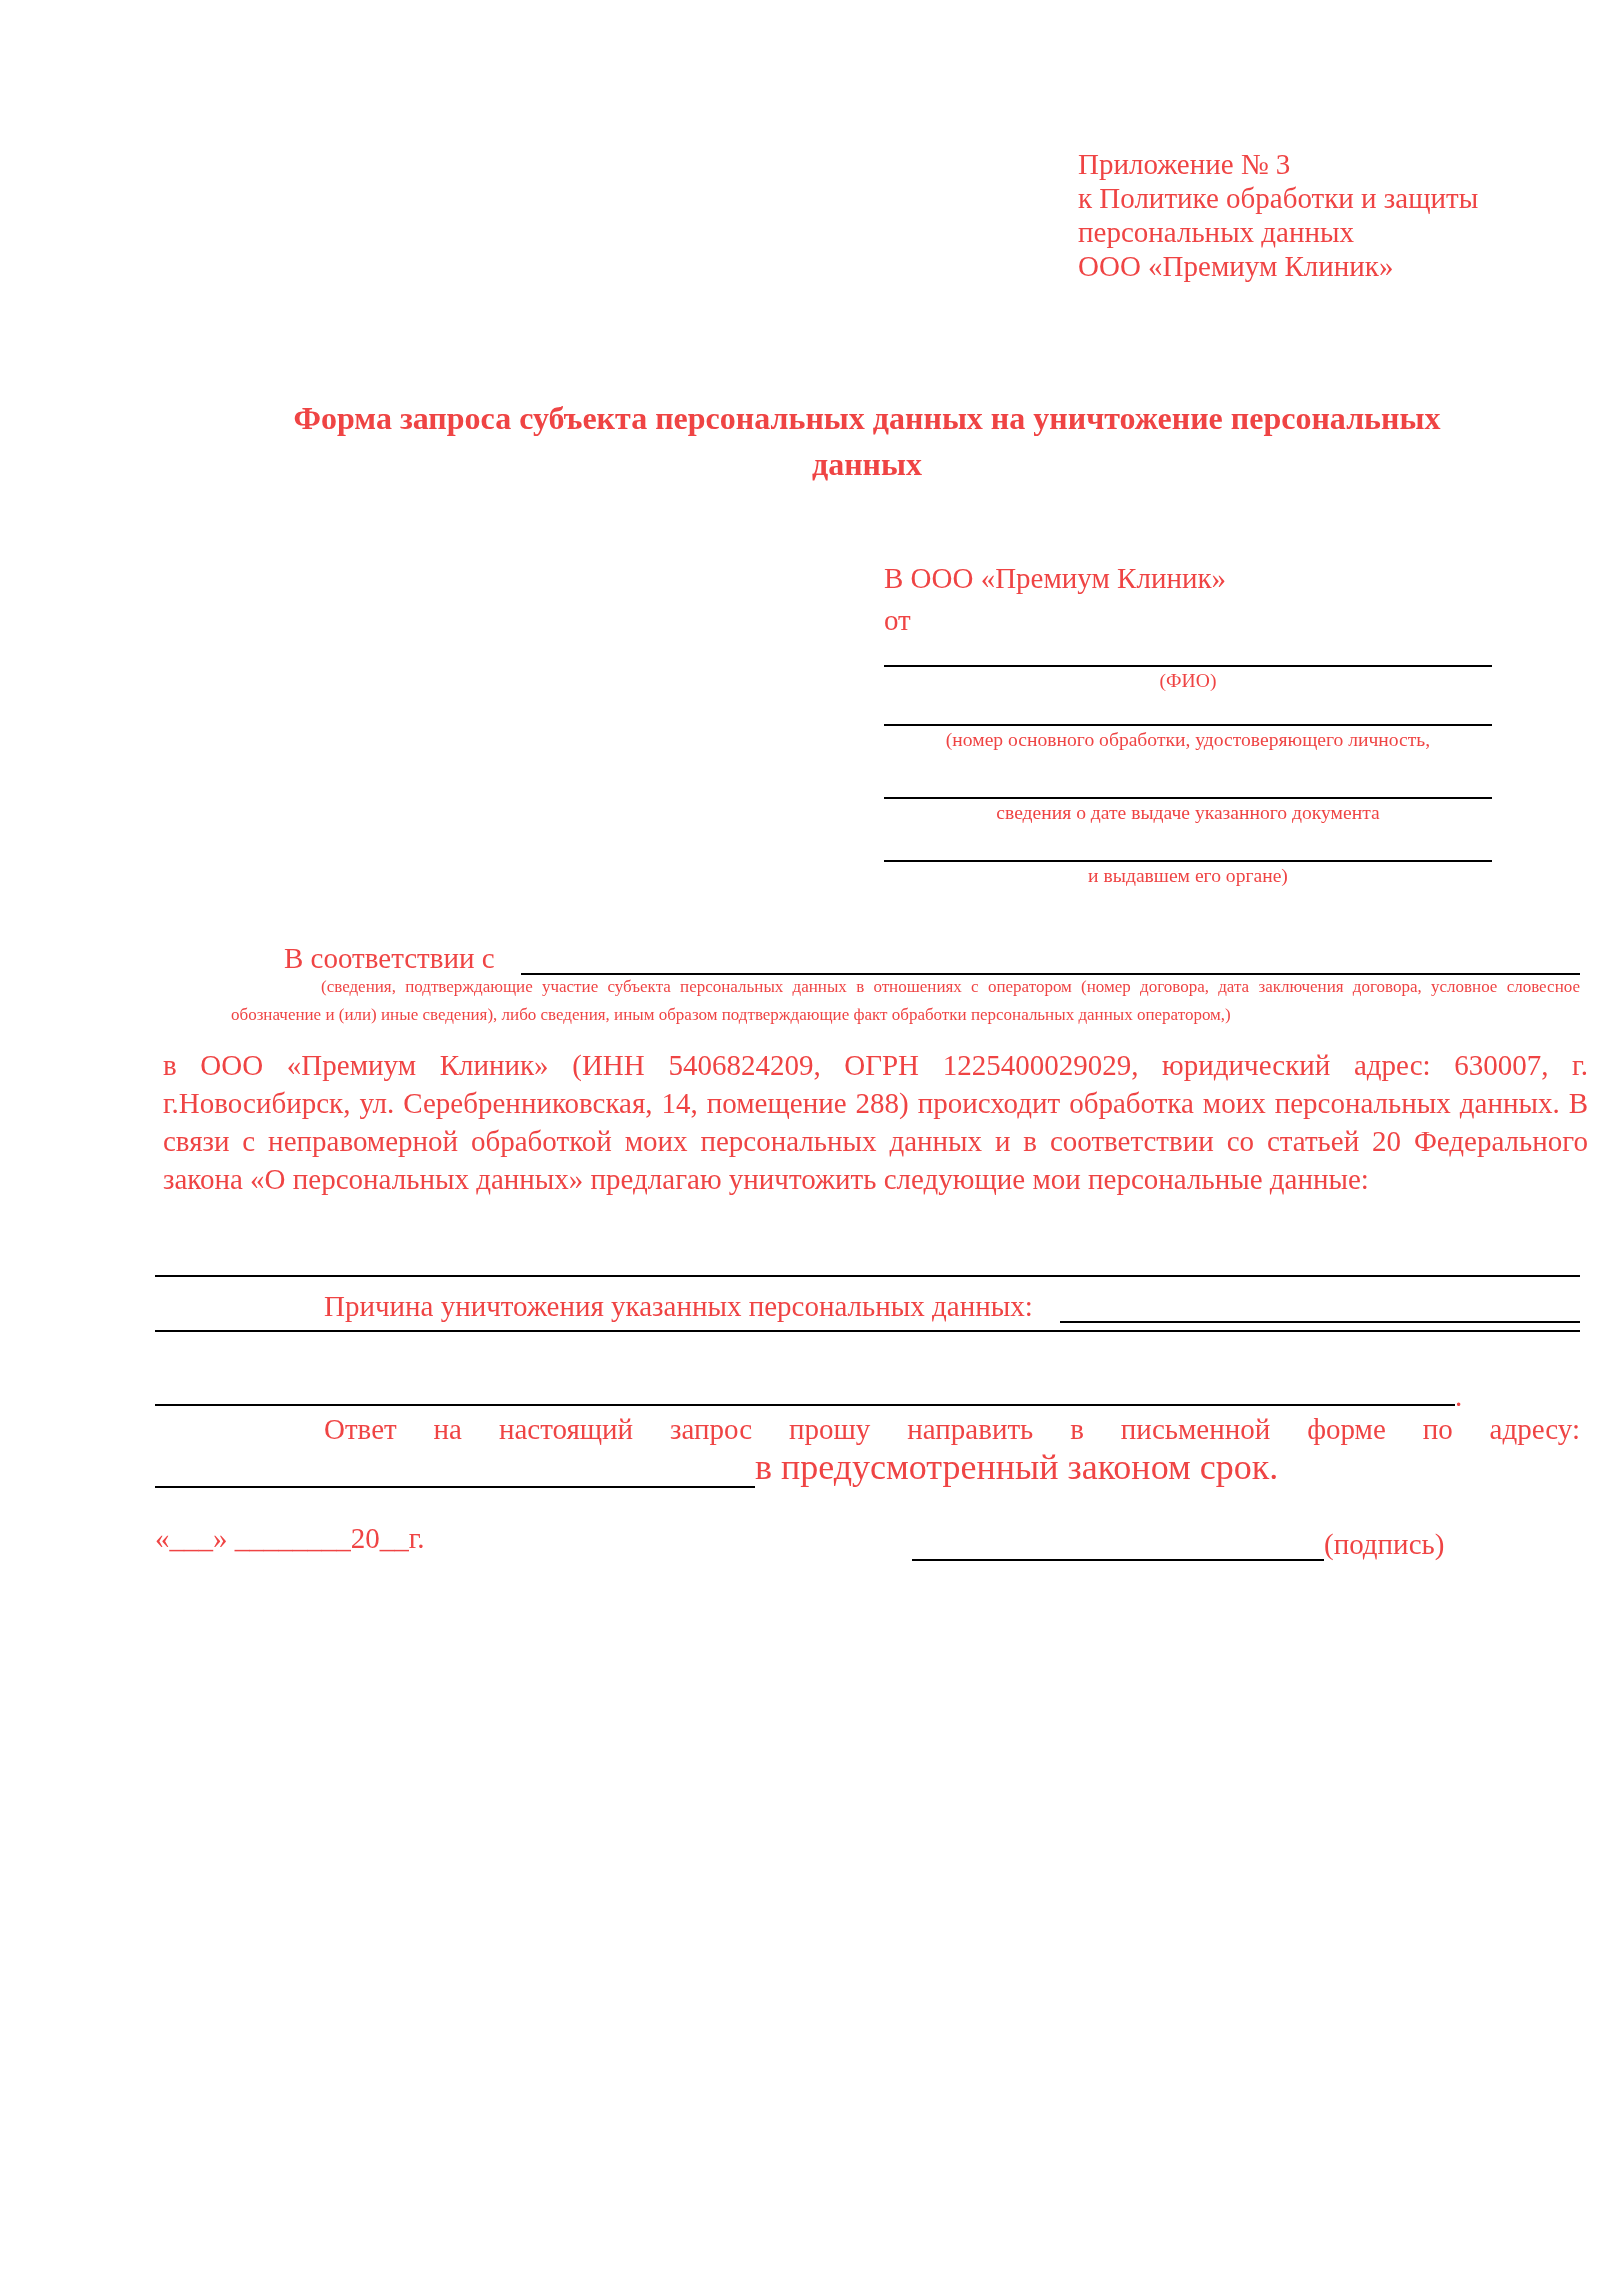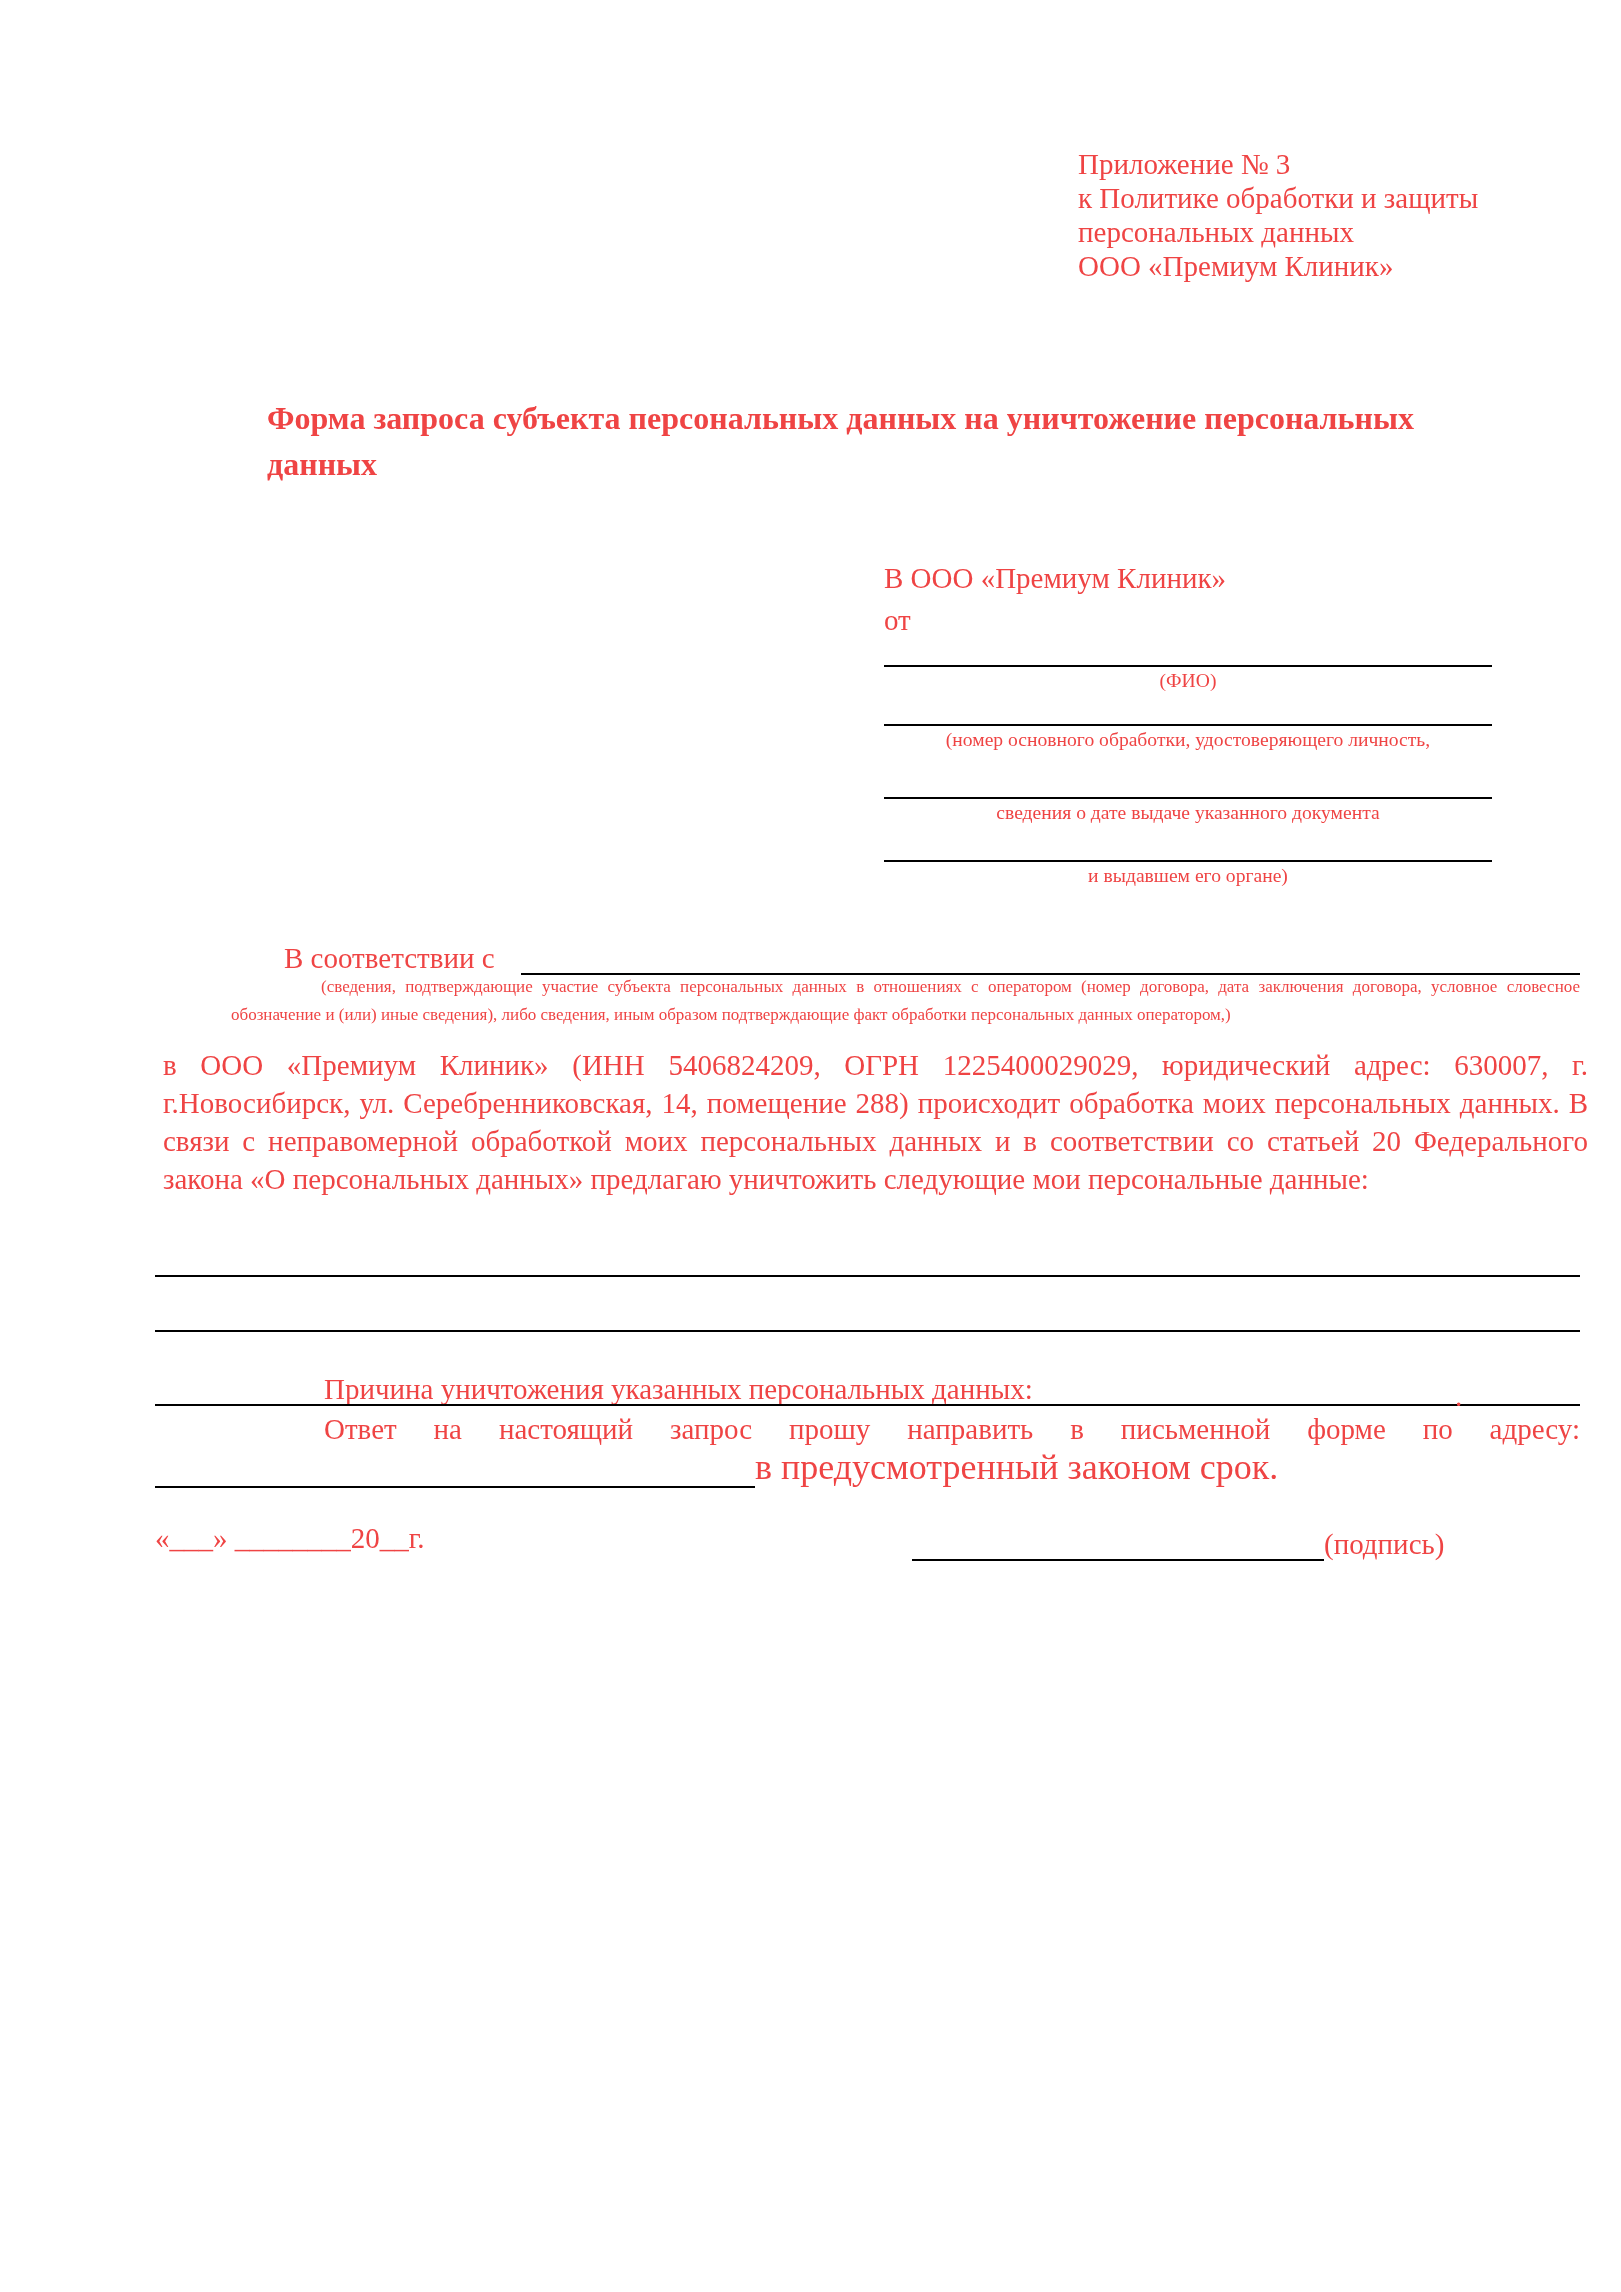--- a/index.html
+++ b/index.html
@@ -12,22 +12,22 @@
     color:#ef4444;
     overflow:hidden;
   }
   
   .appendix {
     position:absolute; left:1078px; top:147px;
     font-size:29px; line-height:34px;
   }
   
   .doc-title {
-    position:absolute; left:267px; top:395px; width:1176px;
-    font-weight:bold;
+    position:absolute; left:279px; top:395px; width:1176px;
+    text-align:center; font-weight:bold;
     font-size:32px; line-height:46px;
   }
   
   .addressee { position:absolute; left:884px; top:562px; width:608px; font-size:29px; }
   .addressee .line  { position:absolute; left:0; width:100%; }
   .a-to   { top:0; }
   .a-from { top:42px; }
   .a-hr   { position:absolute; left:0; width:100%; border-top:2px solid #000; height:0; }
   .a-cap  { position:absolute; left:0; width:100%; text-align:center; font-size:19.6px; line-height:23.5px; }
   .hr1 { top:103px; } .cap1 { top:107px; }
@@ -52,21 +52,21 @@
   .main-par {
     position:absolute; left:163px; top:1046px; width:1425px;
     font-size:29px; line-height:38px; text-align:justify;
   }
 
   .blank-line { position:absolute; left:155px; width:1425px; border-top:2px solid #000; height:0; }
   .bl-a { top:1275px; }
   .bl-b { top:1330px; }
 
   .reason-row {
-    position:absolute; left:155px; top:1371px; width:1425px; height:35px;
+    position:absolute; left:155px; top:1288px; width:1425px; height:35px;
     font-size:29px; display:flex; align-items:flex-end;gap:17px;
   }
   .reason-row .lbl { white-space:nowrap; padding-left:169px; }
   .reason-row .fill { flex:1; border-bottom:2px solid #000; height:29px; margin-left:9.8px; }
 
   .reason-line2 {
     position:absolute; left:155px; top:1380px; width:1425px; height:31px;
     font-size:29px;
   }
   .reason-line2 .fill { display:inline-block; width:1300px; height:21.6px; border-bottom:2px solid #000; }

